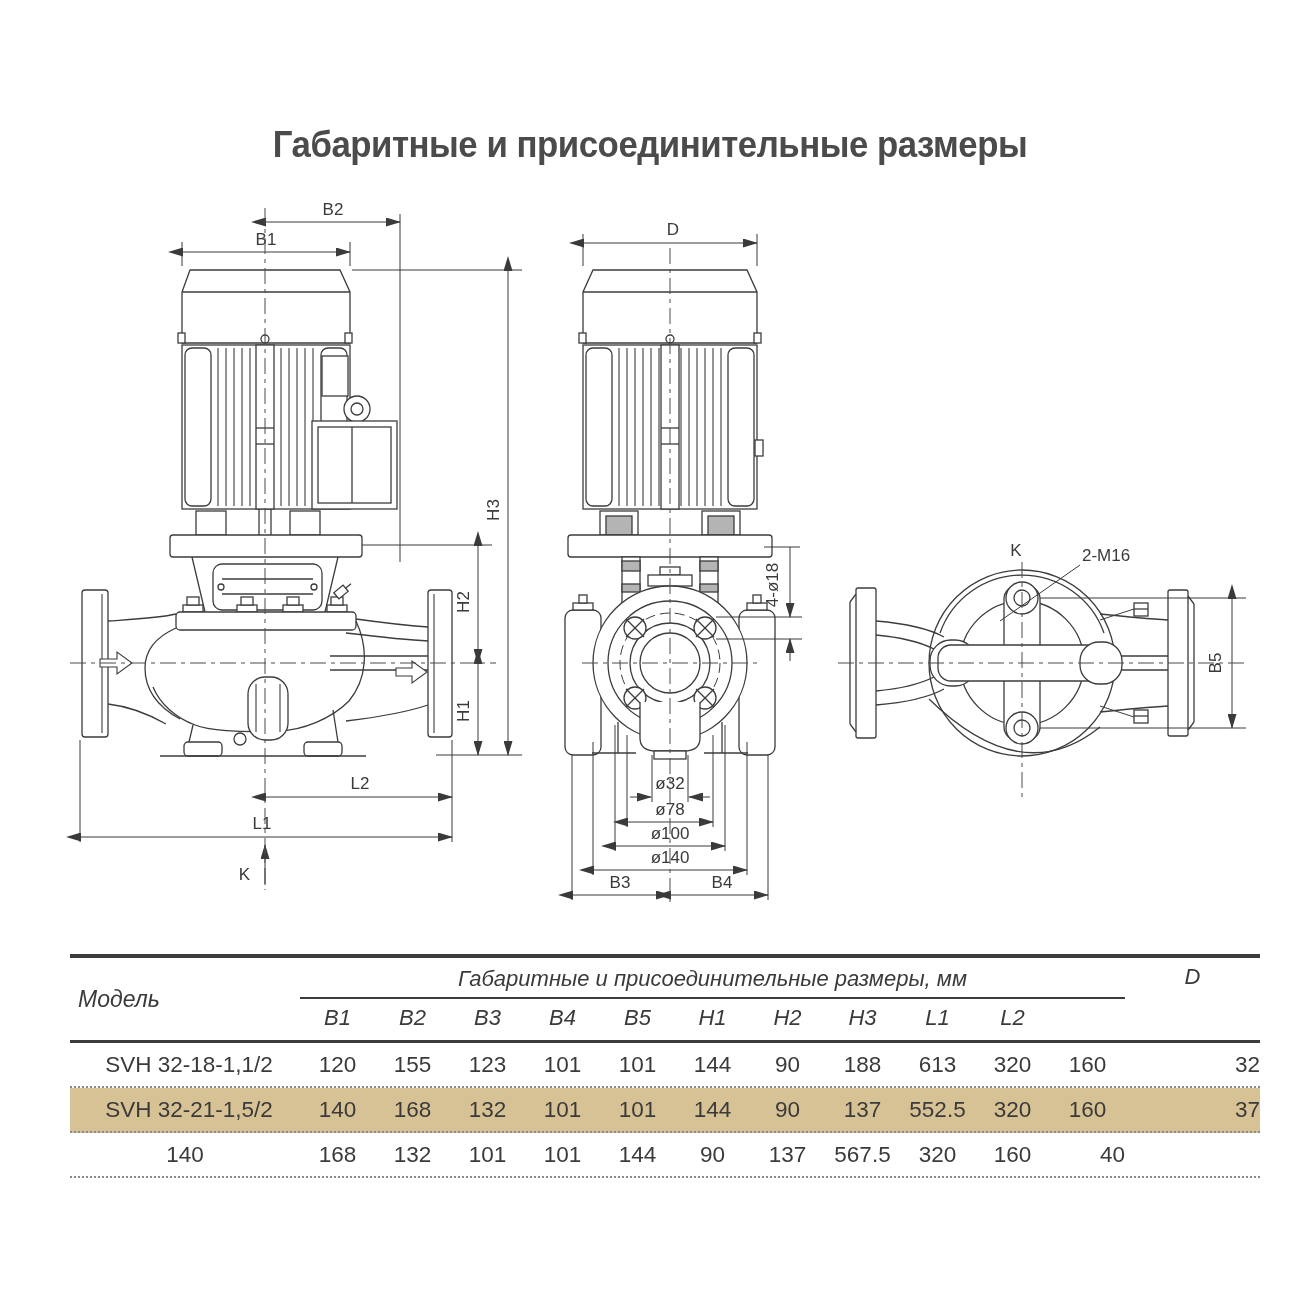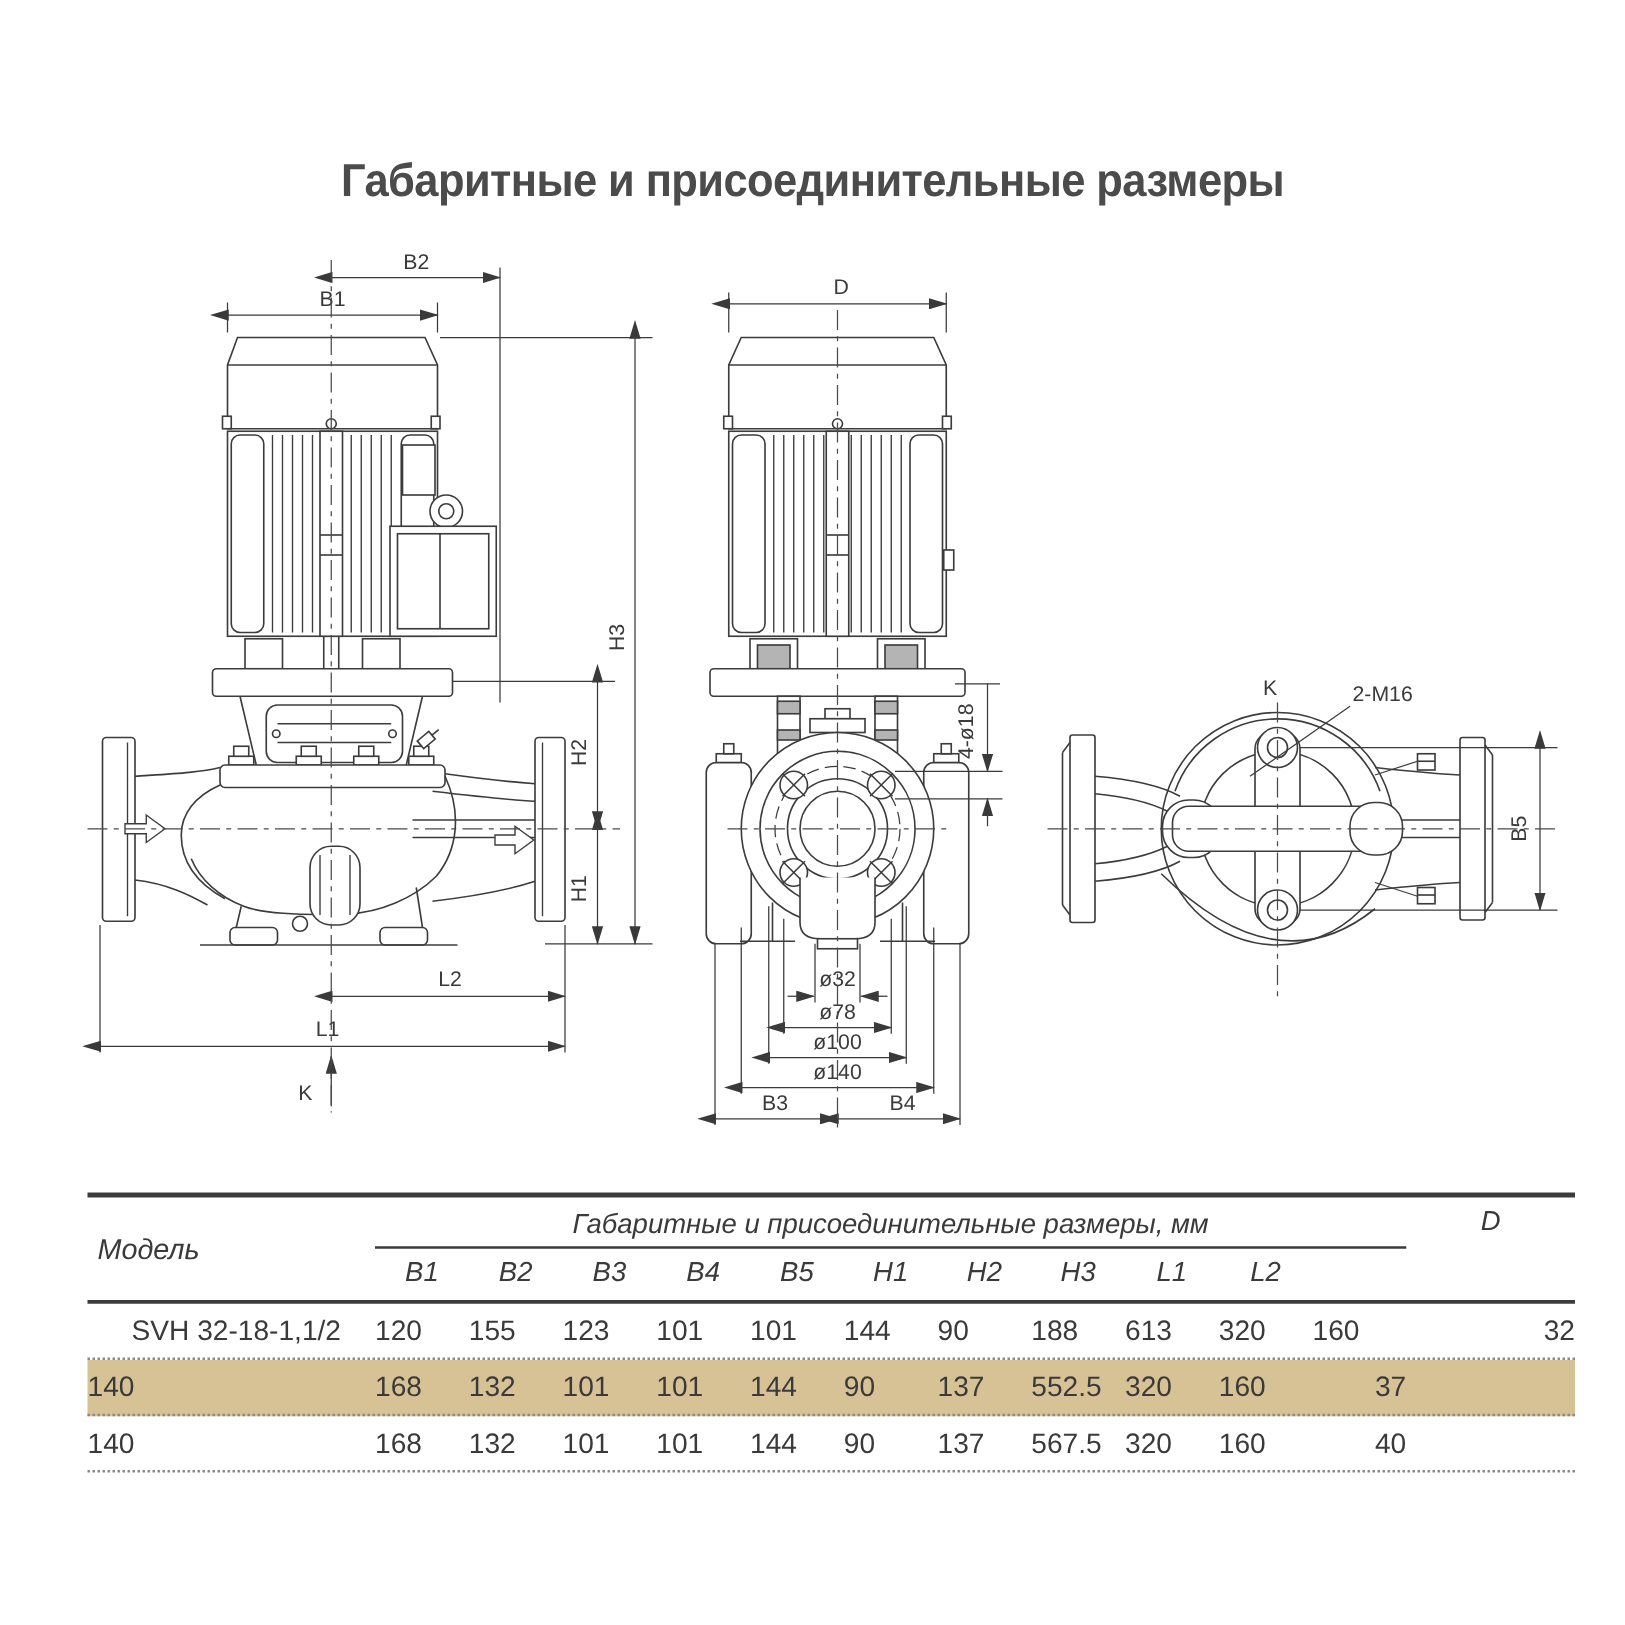--- a/index.html
+++ b/index.html
@@ -7,21 +7,21 @@
   .title{position:absolute;top:124px;left:0;width:1300px;text-align:center;
          font-size:37px;font-weight:bold;color:#4b4b4b;transform:scaleX(.94);letter-spacing:-.5px;}
   svg text{font-family:"Liberation Sans",sans-serif;font-size:17px;fill:#3a3a3a;}
   .tbl{position:absolute;left:70px;top:954px;width:1190px;border-top:4px solid #3c3c3c;}
   .hdr{display:grid;grid-template-columns:230px repeat(11,75px) 135px;border-bottom:3px solid #3c3c3c;}
   .hdr .model{grid-column:1;grid-row:1/3;display:flex;align-items:center;font-style:italic;font-size:23px;padding-left:8px;}
   .hdr .group{grid-column:2/13;grid-row:1;text-align:center;font-style:italic;font-size:22px;padding:8px 0 3px;border-bottom:2px solid #3c3c3c;}
   .hdr .mass{grid-column:13;grid-row:1/3;display:flex;align-items:center;font-style:italic;font-size:22px;padding-left:6px;}
   .hdr .col{text-align:center;font-style:italic;font-size:22px;padding:6px 0 9px;}
   .row{display:grid;grid-template-columns:230px repeat(11,75px) 135px;border-bottom:2px dotted #8a8a8a;font-size:22.5px;}
-  .row .td{padding:9px 0 8px;}
+  .row .td{text-align:center;padding:9px 0 8px;}
   .row .model{text-align:center;padding-left:8px;}
   .row .mass{text-align:right;padding-left:12px;}
 </style>
 </head>
 <body>
 
 <div class="title">Габаритные и присоединительные размеры</div>
 
 <svg style="position:absolute;left:0;top:190px" width="1300" height="765" viewBox="0 0 1300 765" xmlns="http://www.w3.org/2000/svg">
   <defs>
@@ -358,20 +358,21 @@
     <div class="td">144</div>
     <div class="td">90</div>
     <div class="td">188</div>
     <div class="td">613</div>
     <div class="td">320</div>
     <div class="td">160</div>
     <div class="td mass">32</div>
   </div>
 
   <div class="row" style="background-color:#d7c295">
+    <div class="td model">SVH 32-21-1,5/2</div>
     <div class="td">140</div>
     <div class="td">168</div>
     <div class="td">132</div>
     <div class="td">101</div>
     <div class="td">101</div>
     <div class="td">144</div>
     <div class="td">90</div>
     <div class="td">137</div>
     <div class="td">552.5</div>
     <div class="td">320</div>

